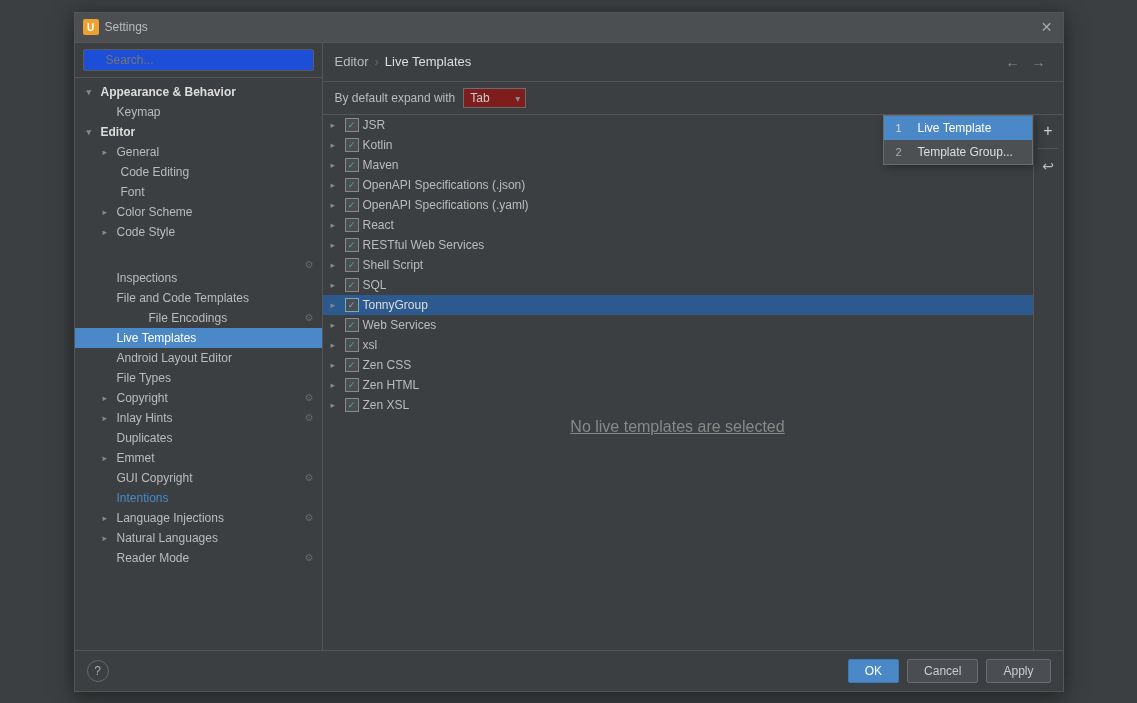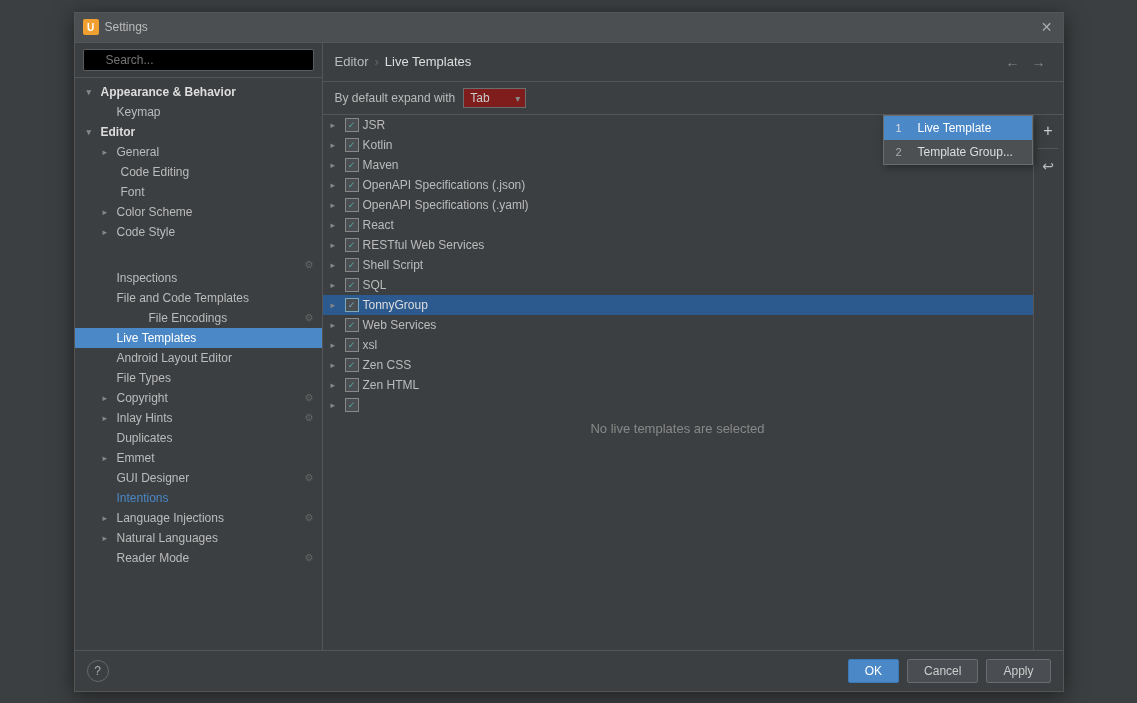--- a/index.html
+++ b/index.html
@@ -85,21 +85,21 @@
       flex-direction: column;
     }
 
     .search-box {
       padding: 6px 8px;
       border-bottom: 1px solid #555;
     }
 
     .search-input {
       width: 100%;
-      background: #000000;
+      background: #1d4ed8;
       border: 1px solid #5a5d60;
       color: #ccc;
       padding: 3px 6px 3px 22px;
       font-size: 12px;
       outline: none;
       border-radius: 2px;
       position: relative;
     }
 
     .search-wrapper {
@@ -344,21 +344,22 @@
 
     .dropdown-item.highlighted .dropdown-number { color: #ddd; }
 
     .no-selection-msg {
       position: absolute;
       bottom: 40%;
       left: 0;
       right: 0;
       text-align: center;
       color: #888;
-      font-size: 13px;
+      font-size: 16px;
+      text-decoration: underline;
     }
 
     .dialog-footer {
       padding: 8px 12px;
       border-top: 1px solid #555;
       display: flex;
       align-items: center;
       justify-content: space-between;
       background: #3c3f41;
     }
@@ -521,21 +522,21 @@
           <span class="arrow"></span>
           <span>Duplicates</span>
         </div>
         <div class="nav-item indent-1">
           <span class="arrow">▸</span>
           <span>Emmet</span>
         </div>
         <div class="nav-item indent-1" style="justify-content: space-between;">
           <div style="display:flex;align-items:center;gap:4px;">
             <span class="arrow"></span>
-            <span>GUI Designer</span>
+            <span>GUI Copyright</span>
           </div>
           <span style="color:#666;font-size:10px;">⚙</span>
         </div>
         <div class="nav-item indent-1" style="color:#4a88c7;">
           <span class="arrow"></span>
           <span>Intentions</span>
         </div>
         <div class="nav-item indent-1" style="justify-content: space-between;">
           <div style="display:flex;align-items:center;gap:4px;">
             <span class="arrow">▸</span>
@@ -654,20 +655,21 @@
               <span class="template-name">Zen CSS</span>
             </div>
             <div class="template-row">
               <span class="arrow">▸</span>
               <span class="checkbox checked"></span>
               <span class="template-name">Zen HTML</span>
             </div>
             <div class="template-row">
               <span class="arrow">▸</span>
               <span class="checkbox checked"></span>
+              <span class="template-name">Zen XSL</span>
             </div>
 
           </div>
 
           <div class="no-selection-msg">No live templates are selected</div>
         </div>
 
         <div class="right-toolbar" style="position:relative;">
           <button class="toolbar-btn" style="font-size:16px;color:#ccc;">+</button>
 

